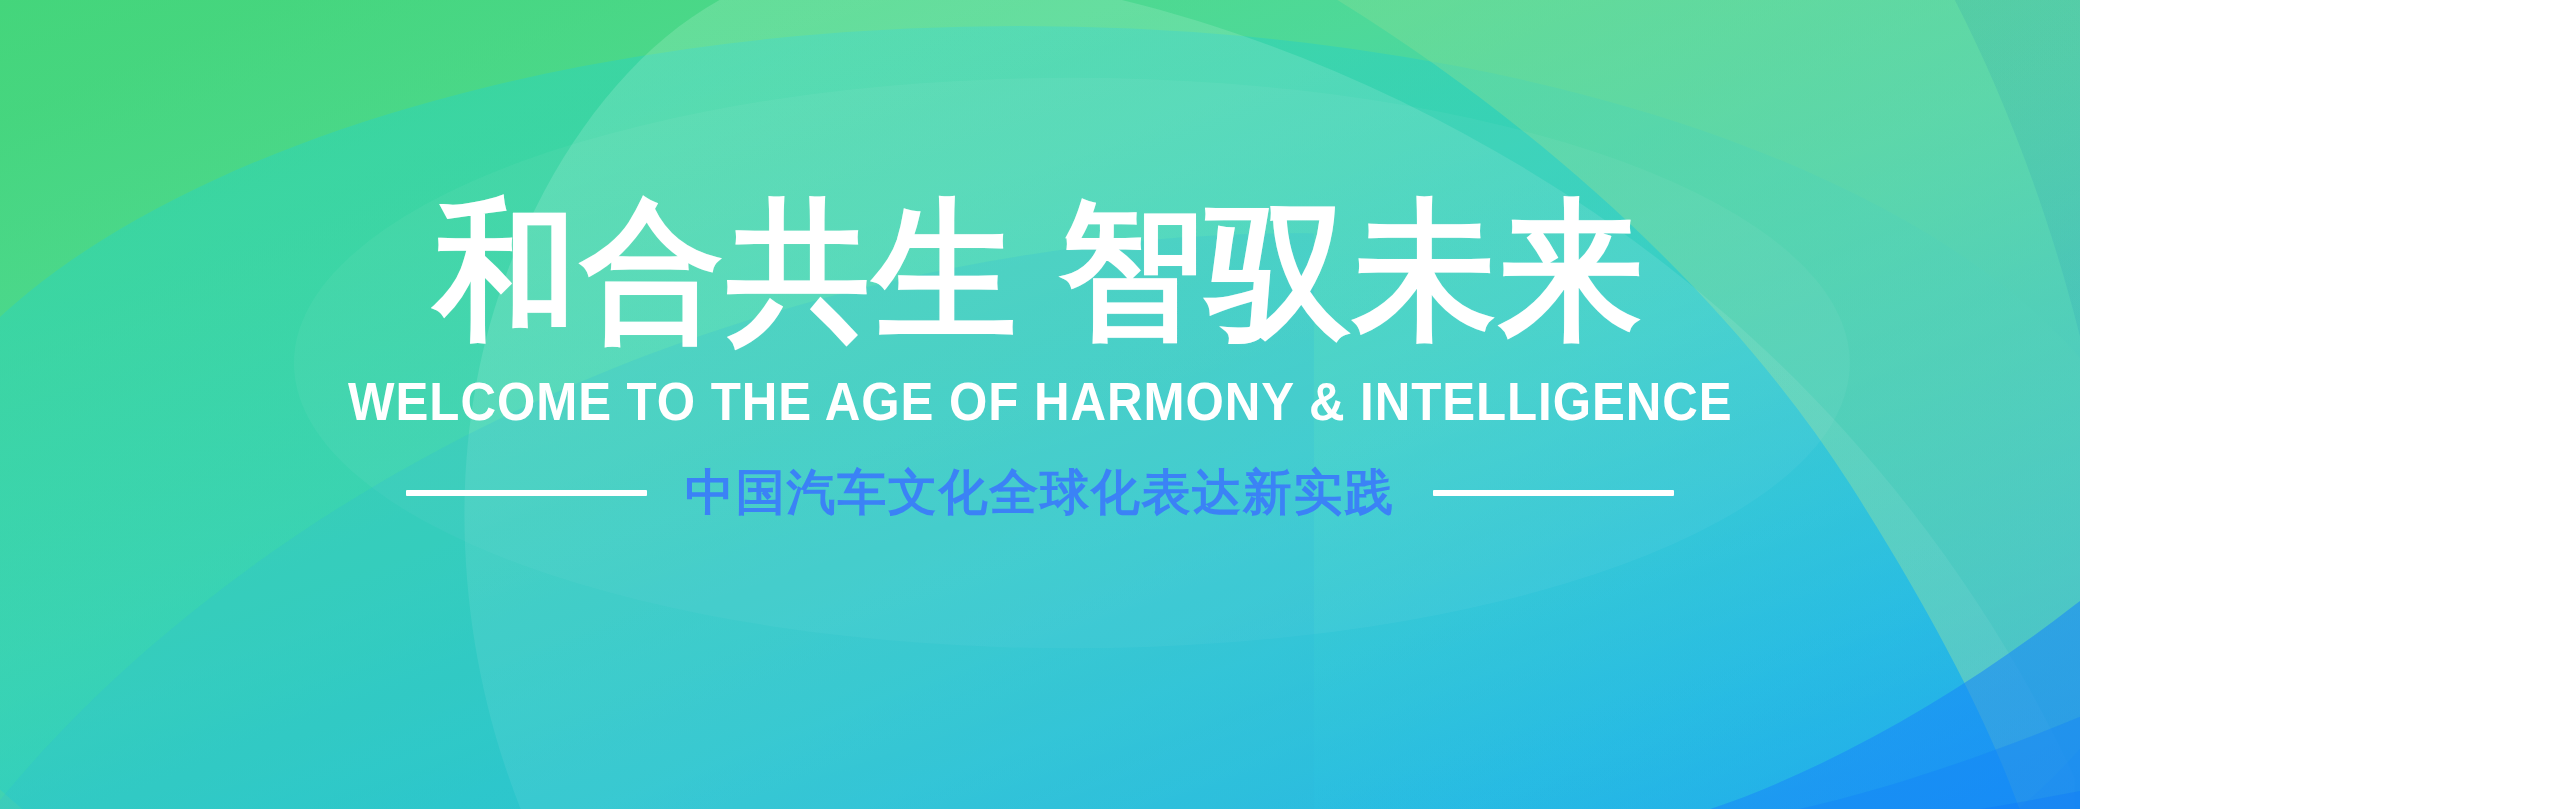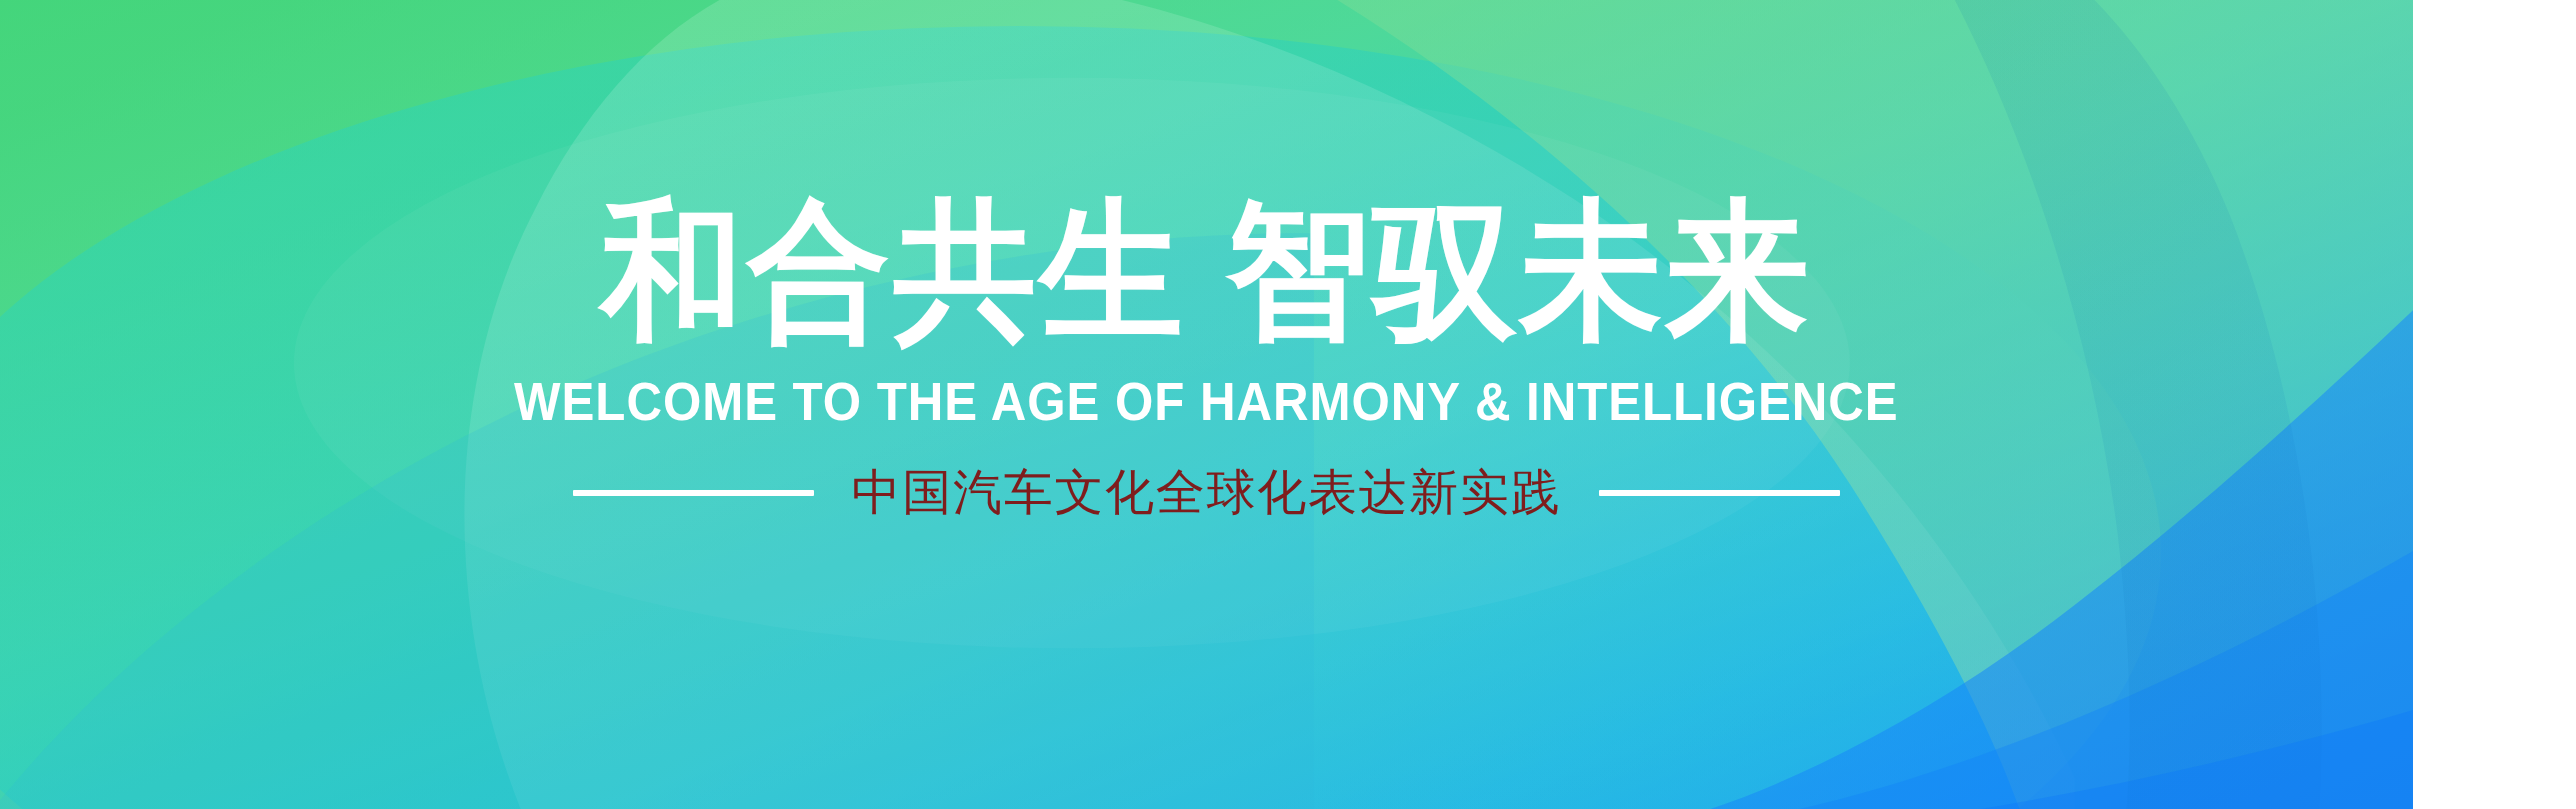--- a/index.html
+++ b/index.html
@@ -2,21 +2,21 @@
 <html style="font-size:14px"><head>
 <meta charset="utf-8">
 <style>
   html, body {
     margin: 0;
     padding: 0;
     background: #ffffff;
   }
   #banner {
     position: relative;
-    width: 2413px;
+    width: 2080px;
     height: 810px;
     overflow: hidden;
     font-family: "Liberation Sans", "DejaVu Sans", sans-serif;
     -webkit-font-smoothing: antialiased;
   }
   #bg-svg {
     position: absolute;
     inset: 0;
     width: 2576px;
     height: 810px;
@@ -70,23 +70,23 @@
     white-space: nowrap;
   }
   .rule {
     width: 241px;
     height: 6px;
     background: #ffffff;
     flex: 0 0 auto;
     border-radius: 0.9px;
   }
   .tagline {
-    color: #7f1d1d;
+    color: #3b82f6;
     font-size: 49px;
-    font-weight: 400;
+    font-weight: 700;
     letter-spacing: 1.7px;
     font-family: "DejaVu Sans", "Liberation Sans", sans-serif;
     white-space: nowrap;
   }
 </style>
 </head>
 <body>
 
 <div id="banner">
 

